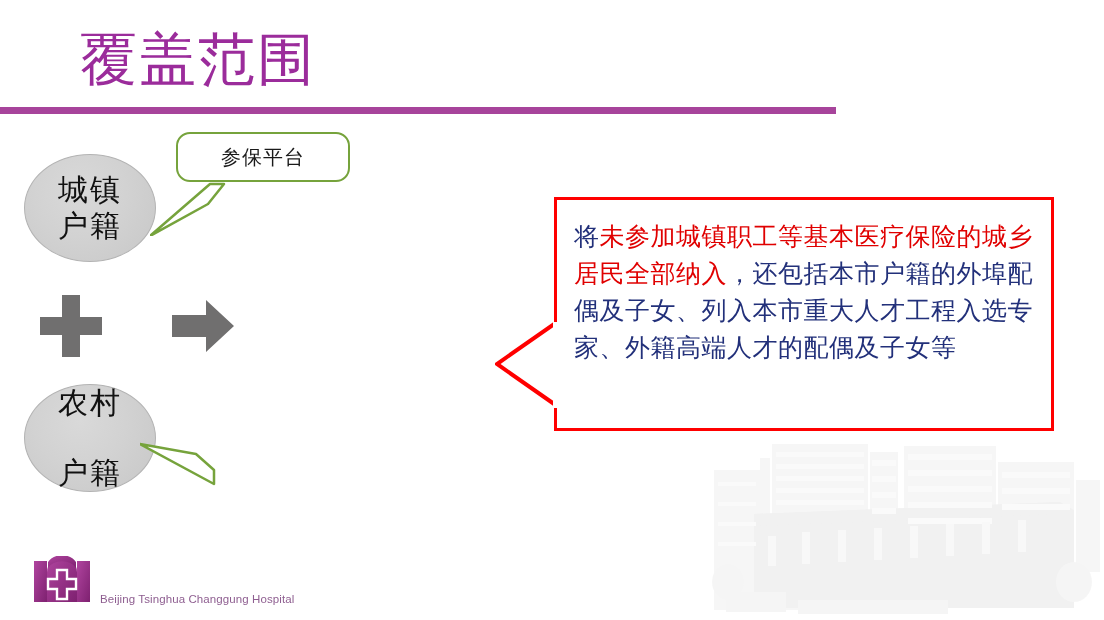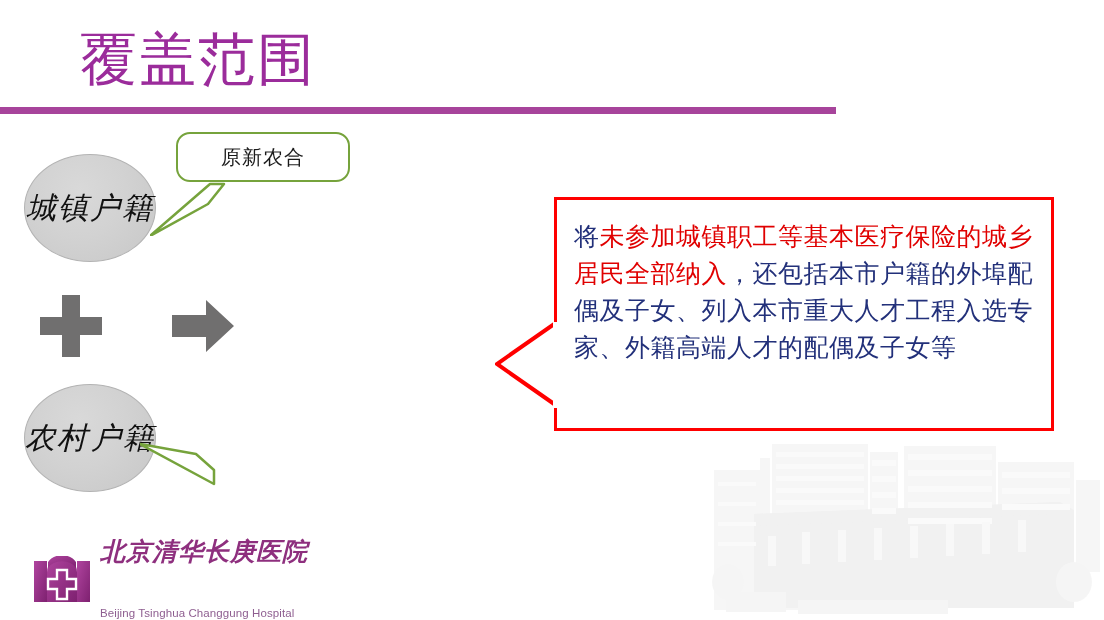--- a/index.html
+++ b/index.html
@@ -51,26 +51,26 @@
   }
 
   
   .gray-circle {
     position: absolute;
     border-radius: 50%;
     background: radial-gradient(circle at 42% 34%, #d9d9d9 0%, #d2d2d2 45%, #c7c7c7 100%);
     border: 1px solid #b3b3b3;
     box-sizing: border-box;
     display: flex;
+    flex-direction: column;
     align-items: center;
     justify-content: center;
     color: #111111;
     font-family: "DejaVu Serif", "Liberation Serif", serif;
     text-align: center;
-    font-style: italic;
   }
   #circle-urban {
     left: 24px;  top: 154px;  width: 132px; height: 108px;
     font-size: 30px; line-height: 36px; letter-spacing: 2px;
   }
   #circle-rural {
     left: 24px;  top: 384px;  width: 132px; height: 108px;
     font-size: 30px; line-height: 36px; letter-spacing: 2px; justify-content: space-between;
   }
   #circle-platform {
@@ -251,21 +251,21 @@
 
   <svg id="arrow-right" viewBox="0 0 62 52" aria-hidden="true">
     <polygon points="0,15 34,15 34,0 62,26 34,52 34,37 0,37" fill="#706F6F"></polygon>
   </svg>
 
   <svg class="callout-tail" id="tail-urban" viewBox="0 0 130 66" aria-hidden="true">
     <polygon points="0,66 60,14 74,14 58,34" fill="#ffffff" stroke="#76A33C" stroke-width="2.5" stroke-linejoin="round"></polygon>
   </svg>
 
   <div class="callout" id="callout-urban">
-    <span>原新农合</span>
+    <span>参保平台</span>
   </div>
 
   <svg class="callout-tail" id="tail-rural" viewBox="0 0 140 62" aria-hidden="true">
     <polygon points="0,4 74,44 74,30 56,14" fill="#ffffff" stroke="#76A33C" stroke-width="2.5" stroke-linejoin="round"></polygon>
   </svg>
 
 
   <svg id="red-box-pointer" viewBox="0 0 64 86" aria-hidden="true">
     <polyline points="62,0 2,42 62,84" fill="#ffffff" stroke="#FF0000" stroke-width="4" stroke-linejoin="miter"></polyline>
     <rect x="58" y="0" width="6" height="86" fill="#ffffff"></rect>
@@ -285,18 +285,17 @@
           <stop offset="100%" stop-color="#7E2170"></stop>
         </linearGradient>
       </defs>
       <rect x="0" y="5" width="13" height="41" fill="url(#lgA)"></rect>
       <rect x="43" y="5" width="13" height="41" fill="url(#lgA)"></rect>
       <path d="M13 46 L13 16 A15 15 0 0 1 43 16 L43 46 Z" fill="url(#lgA)"></path>
       <path d="M14 6 A16 13 0 0 1 42 6 L42 12 A16 13 0 0 0 14 12 Z" fill="url(#lgA)"></path>
       <path d="M23 14 L33 14 L33 23 L42 23 L42 33 L33 33 L33 43 L23 43 L23 33 L14 33 L14 23 L23 23 Z" fill="none" stroke="#ffffff" stroke-width="2.4"></path>
     </svg>
     <div id="logo-text-block">
-      <div id="logo-name-cn">北京清华长庚医院</div>
       <div id="logo-name-en">Beijing Tsinghua Changgung Hospital</div>
     </div>
   </div>
 
 </div>
 
 </body></html>

